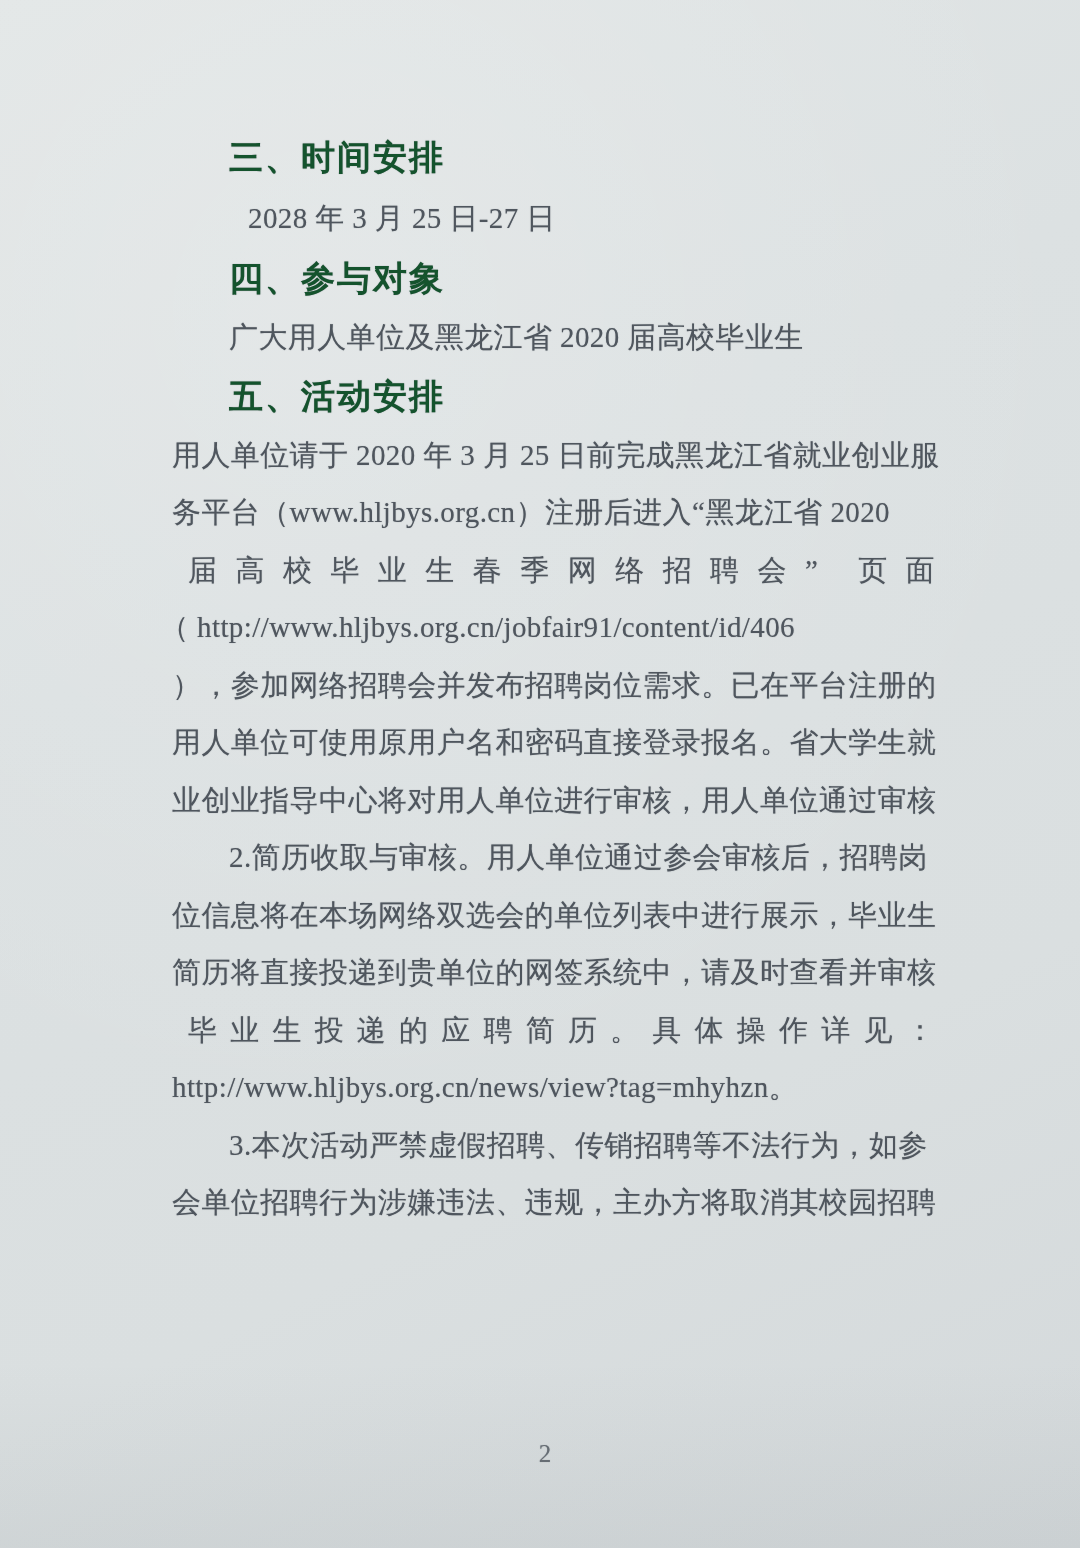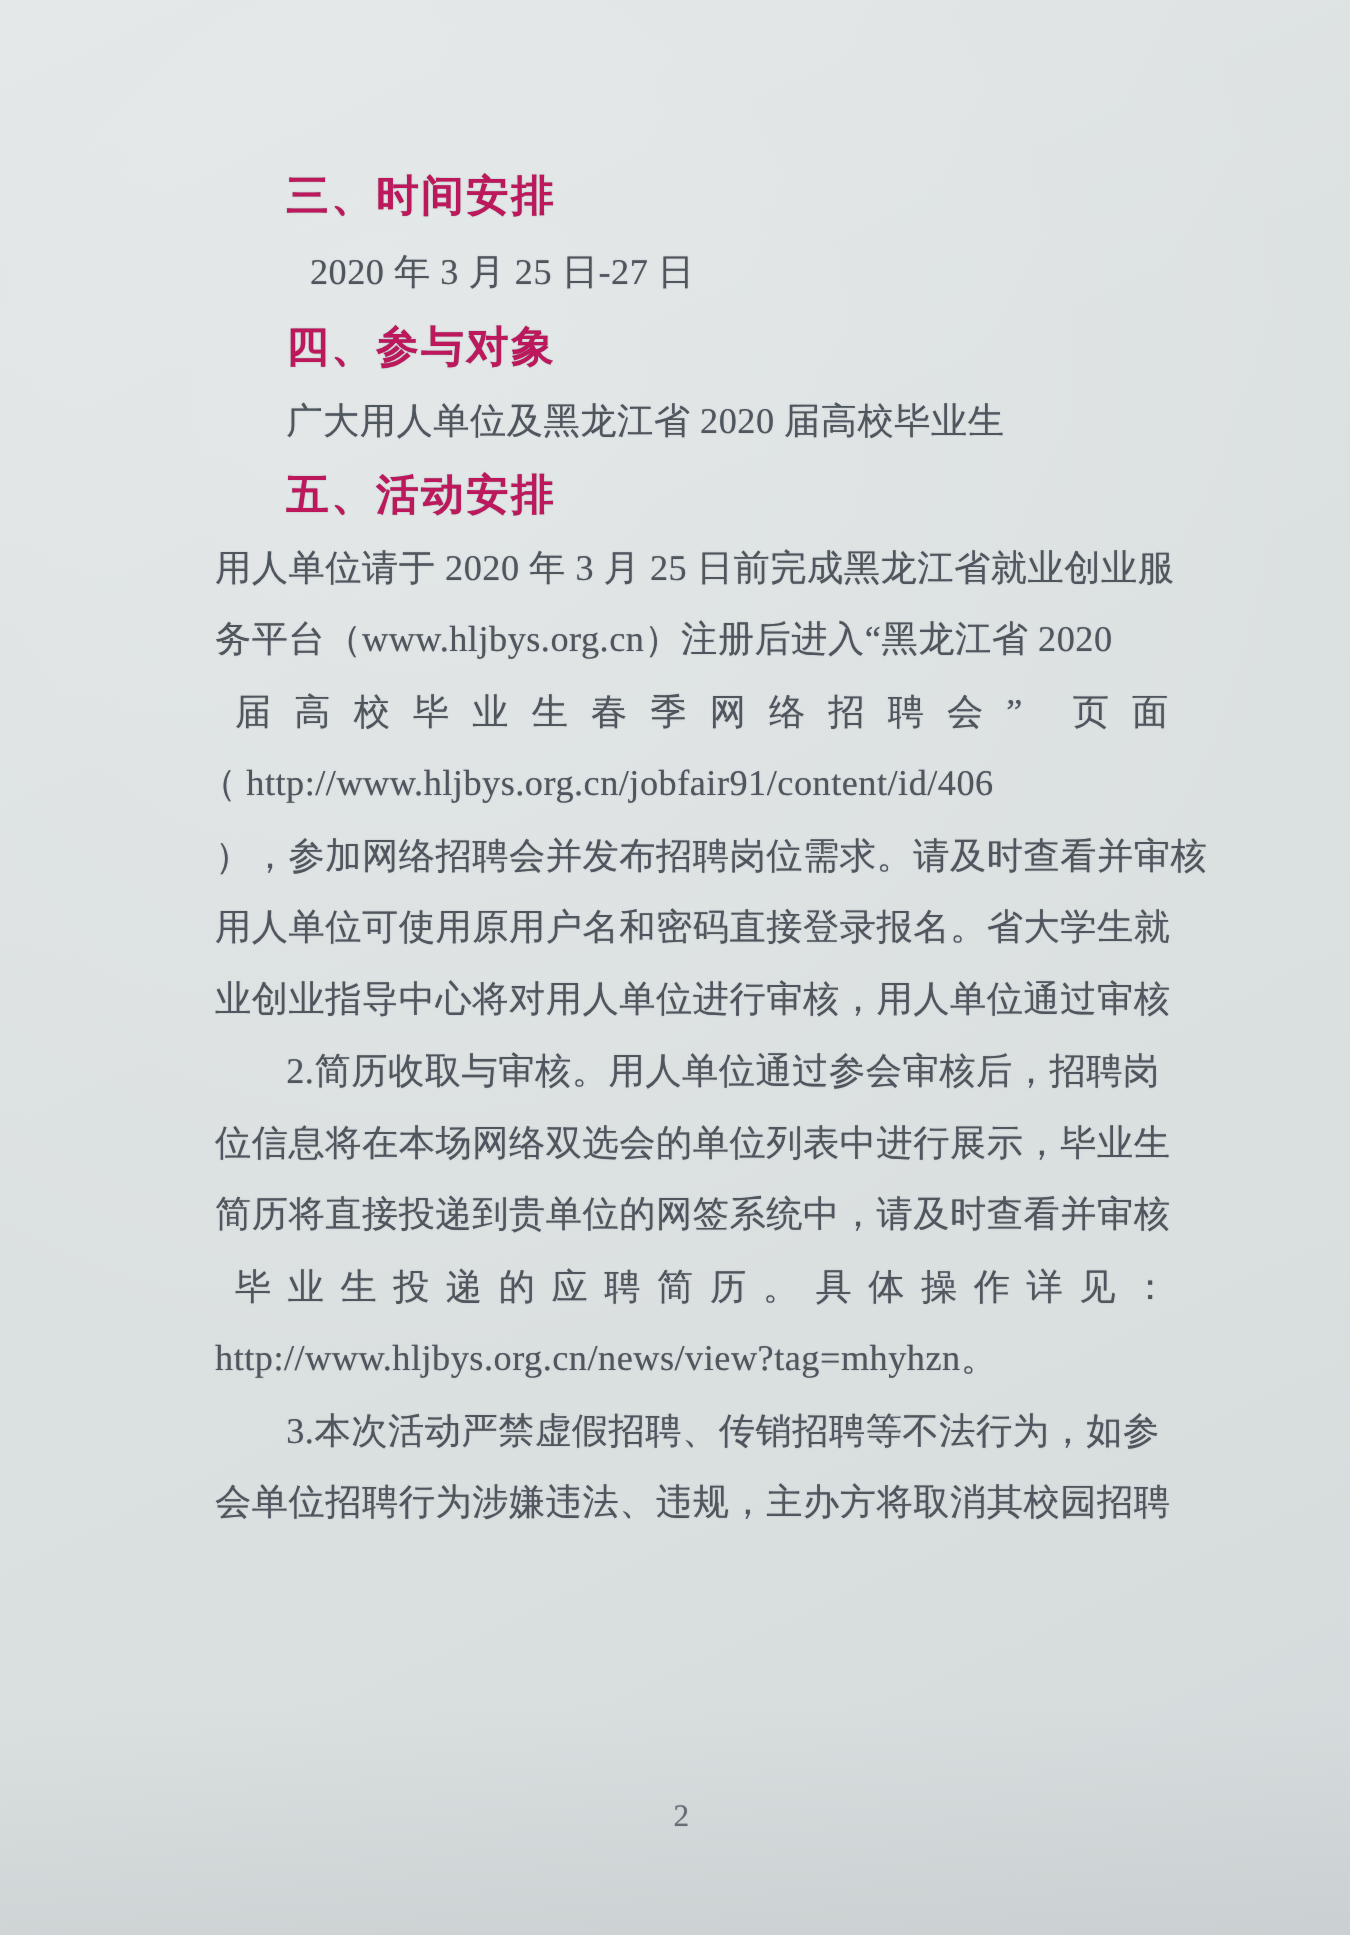--- a/index.html
+++ b/index.html
@@ -37,21 +37,21 @@
     color: #4f565e;
     white-space: pre;
     text-shadow: 0 0 1px rgba(85,92,99,0.5);
   }
   .heading {
     height: 60.5px;
     line-height: 60.5px;
     font-size: 34px;
     letter-spacing: 2px;
     font-weight: 700;
-    color: #be185d;
+    color: #14532d;
     padding-left: 57px;
     font-family: "Liberation Sans", "DejaVu Sans", sans-serif;
     text-shadow: 0 0 1px rgba(59,66,74,0.55);
   }
   .date {
     height: 60.5px;
     line-height: 60.5px;
     padding-left: 76px;
   }
   .indent {
@@ -79,29 +79,29 @@
     text-shadow: 0 0 1px rgba(102,109,116,0.5);
   }
 </style>
 </head>
 <body>
 
 <div class="scan-sheen"></div>
 
 <div class="page-text">
   <div class="line heading">三、时间安排</div>
-  <div class="line date">2020 年 3 月 25 日-27 日</div>
+  <div class="line date">2028 年 3 月 25 日-27 日</div>
   <div class="line heading">四、参与对象</div>
   <div class="line indent">广大用人单位及黑龙江省 2020 届高校毕业生</div>
   <div class="line heading">五、活动安排</div>
   <div class="line">用人单位请于 2020 年 3 月 25 日前完成黑龙江省就业创业服</div>
   <div class="line">务平台（www.hljbys.org.cn）注册后进入“黑龙江省 2020</div>
   <div class="line spread">届 高 校 毕 业 生 春 季 网 络 招 聘 会 ”　页 面</div>
   <div class="line outdent">（ http://www.hljbys.org.cn/jobfair91/content/id/406</div>
-  <div class="line">），参加网络招聘会并发布招聘岗位需求。请及时查看并审核</div>
+  <div class="line">），参加网络招聘会并发布招聘岗位需求。已在平台注册的</div>
   <div class="line">用人单位可使用原用户名和密码直接登录报名。省大学生就</div>
   <div class="line">业创业指导中心将对用人单位进行审核，用人单位通过审核</div>
   <div class="line indent">2.简历收取与审核。用人单位通过参会审核后，招聘岗</div>
   <div class="line">位信息将在本场网络双选会的单位列表中进行展示，毕业生</div>
   <div class="line">简历将直接投递到贵单位的网签系统中，请及时查看并审核</div>
   <div class="line spread">毕 业 生 投 递 的 应 聘 简 历 。 具 体 操 作 详 见 ：</div>
   <div class="line">http://www.hljbys.org.cn/news/view?tag=mhyhzn。</div>
   <div class="line indent">3.本次活动严禁虚假招聘、传销招聘等不法行为，如参</div>
   <div class="line">会单位招聘行为涉嫌违法、违规，主办方将取消其校园招聘</div>
 </div>

